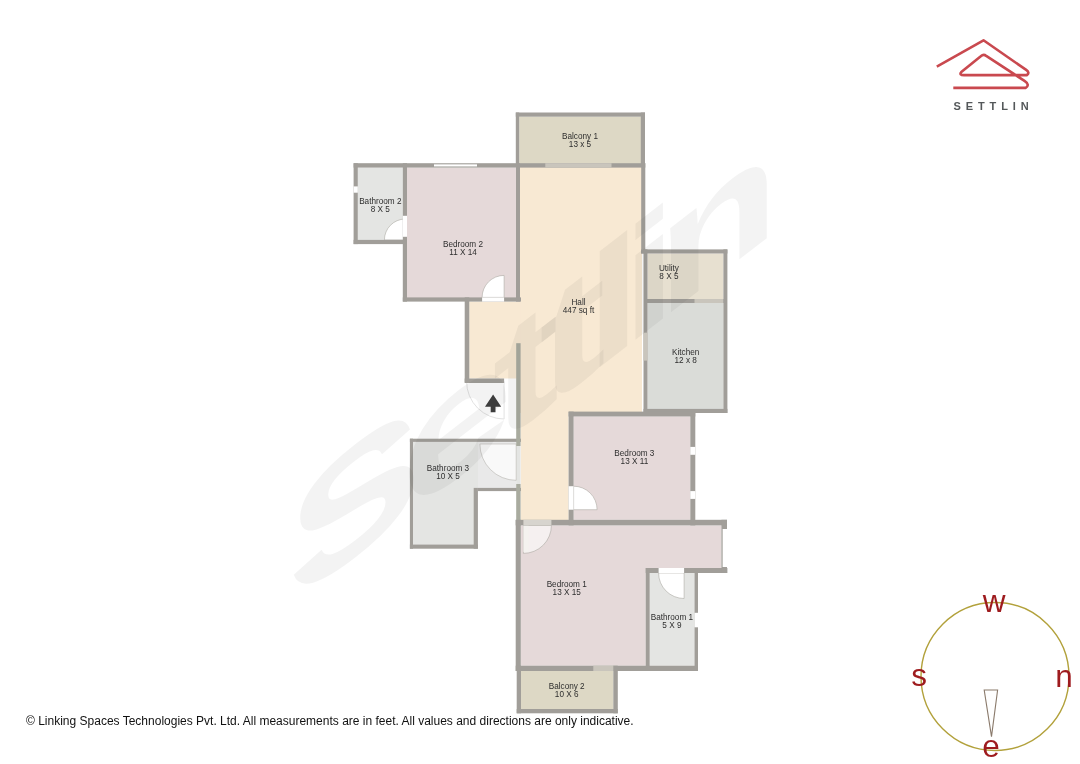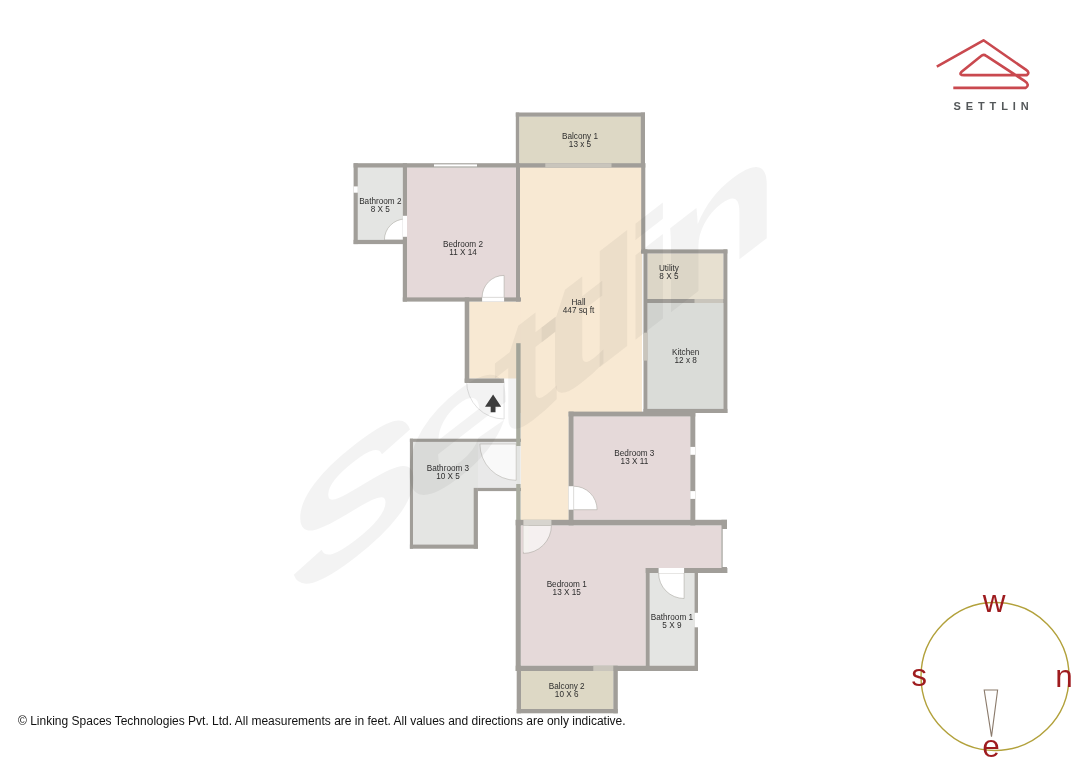--- a/index.html
+++ b/index.html
@@ -1,19 +1,19 @@
 <!DOCTYPE html>
 <html><head>
 <meta charset="utf-8">
 <style>
   html,body{margin:0;padding:0;}
   body{width:1080px;height:764px;position:relative;background:#ffffff;
        font-family:"Liberation Sans", sans-serif;overflow:hidden;}
   svg text{font-family:"Liberation Sans", sans-serif;}
-  .footer{position:absolute;left:18px;top:713.5px;font-size:12px;color:#111;}
+  .footer{position:absolute;left:26px;top:713.5px;font-size:12px;color:#111;}
 </style>
 </head>
 <body>
 
 <svg id="plan" width="1080" height="764" viewBox="0 0 1080 764" style="position:absolute;left:0;top:0">
 
 <rect x="519.2" y="116.7" width="121.8" height="47.3" fill="#ddd8c5"></rect>
 
 <rect x="357.8" y="167.6" width="45.0" height="73.3" fill="#e4e5e3"></rect>
 

